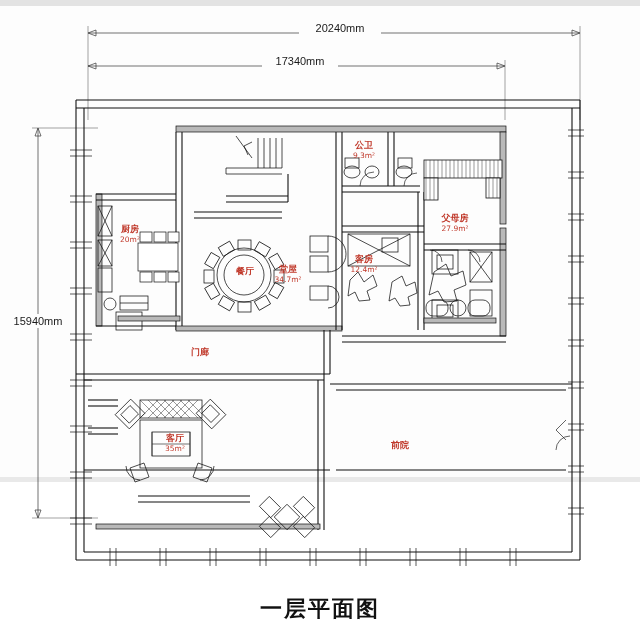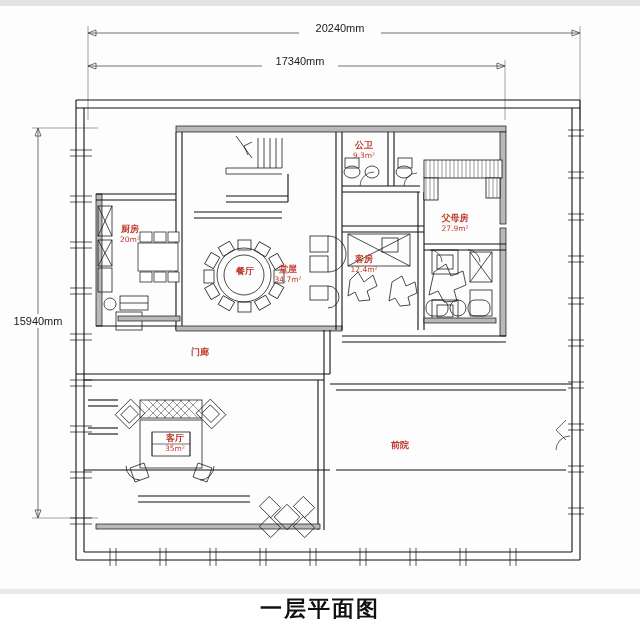--- a/index.html
+++ b/index.html
@@ -1,21 +1,21 @@
 <!DOCTYPE html>
 <html><head>
 <meta charset="utf-8">
 <style>
   html,body{margin:0;padding:0;background:#fff;}
   body{
     width:640px;height:634px;overflow:hidden;
     font-family:"Liberation Sans","DejaVu Sans",sans-serif;
     background:#ffffff;
   }
-  #sheet{position:relative;width:640px;height:594px;background:#fdfdfd;}
+  #sheet{position:relative;width:640px;height:482px;background:#fdfdfd;}
   #plan{position:absolute;left:0;top:0;width:640px;height:634px;}
   .dimtext{font-size:11px;fill:#1a1a1a;font-family:"Liberation Sans",sans-serif;}
   .dimtext-v{font-size:11px;fill:#1a1a1a;font-family:"Liberation Sans",sans-serif;}
   .roomname{font-size:9px;fill:#c0392b;font-family:"DejaVu Sans",sans-serif;font-weight:bold;}
   .roomarea{font-size:7.5px;fill:#c0392b;font-family:"DejaVu Sans",sans-serif;}
   .title{font-size:22px;fill:#111;font-family:"DejaVu Sans",sans-serif;font-weight:bold;letter-spacing:2px;}
   .wall{stroke:#111;stroke-width:1.1;fill:none;}
   .wallfill{fill:#b9b9b9;stroke:#111;stroke-width:0.7;}
   .hatch{fill:none;stroke:#333;stroke-width:0.5;}
   .furn{stroke:#111;stroke-width:0.75;fill:none;}

